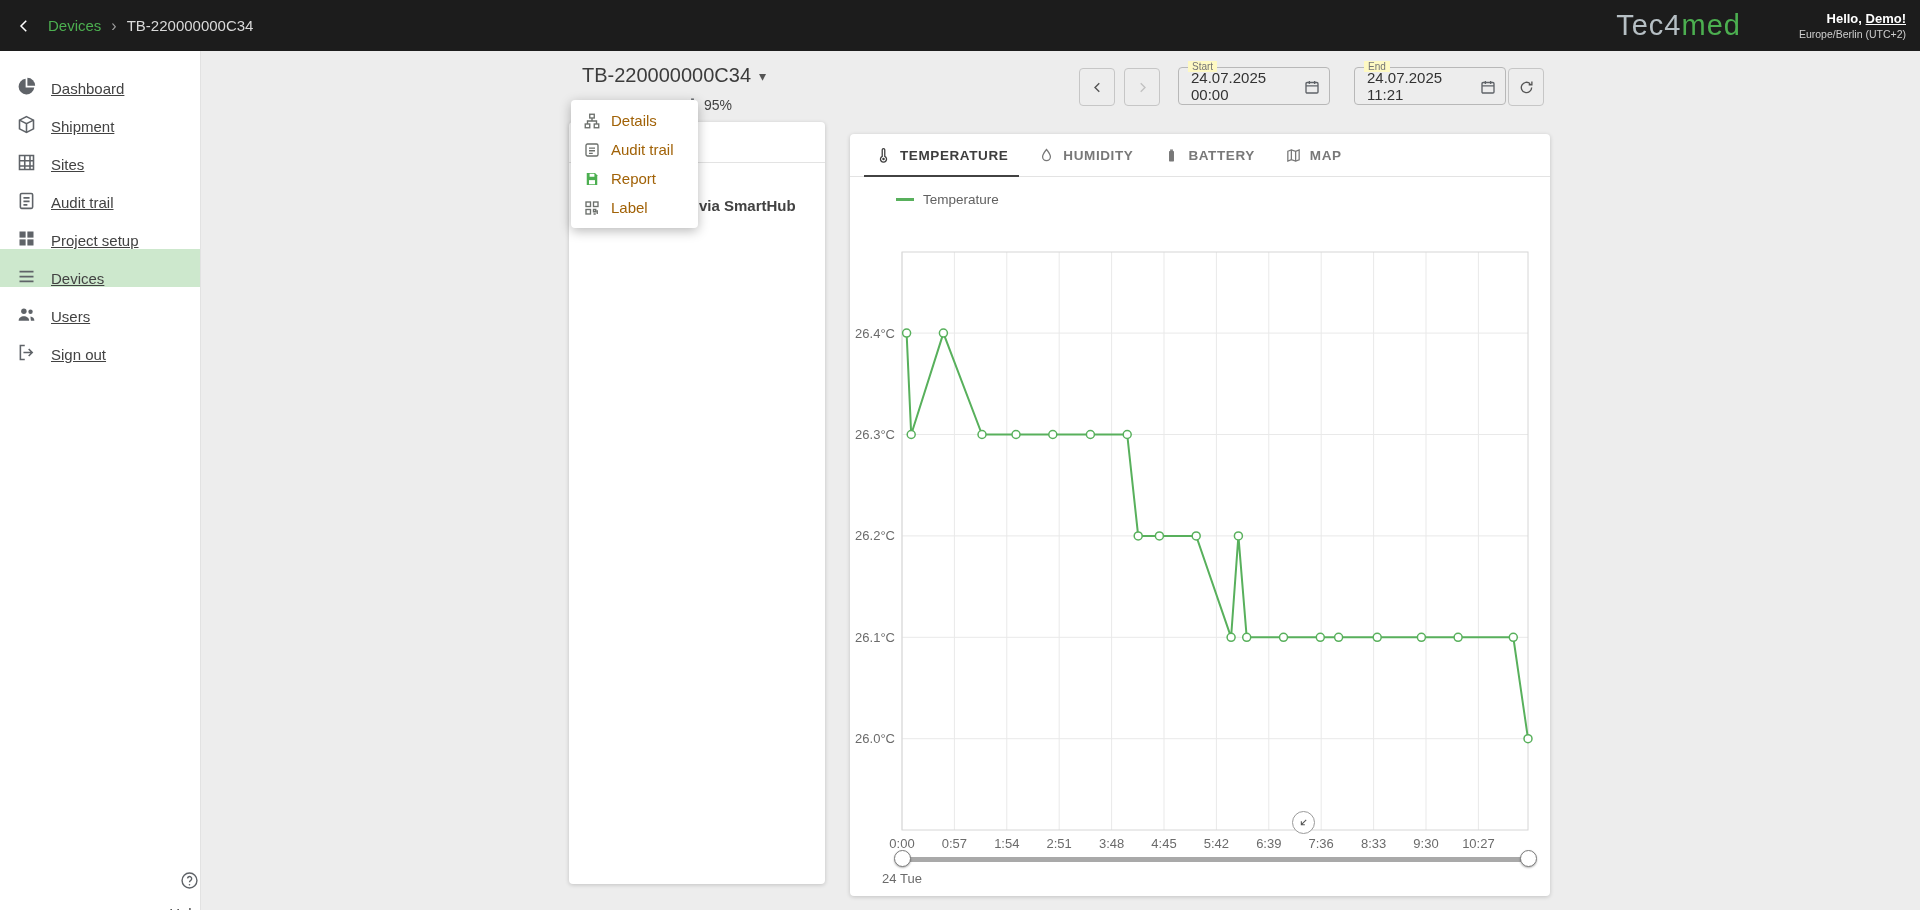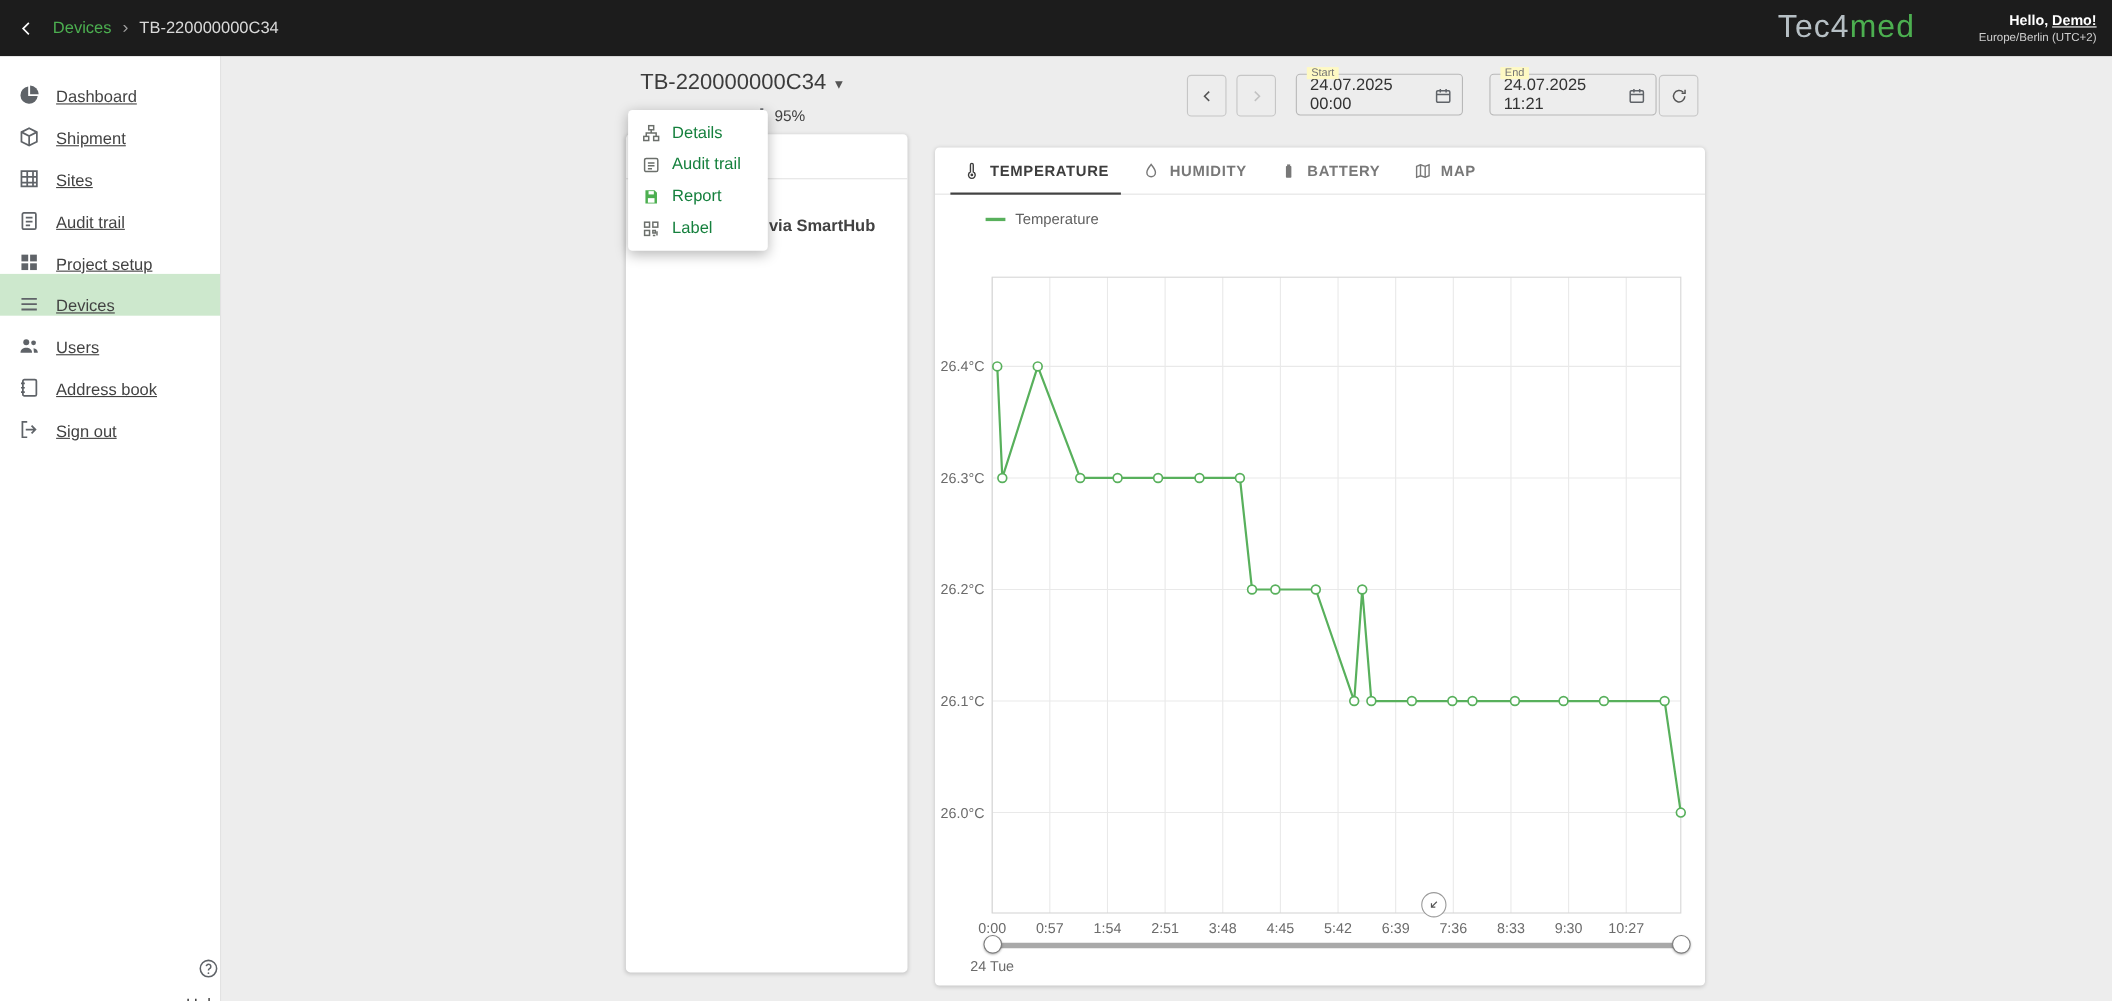--- a/index.html
+++ b/index.html
@@ -46,21 +46,21 @@
   
   .card{ background:#fff; border-radius:4px; box-shadow:0 1px 4px rgba(0,0,0,.18); position:absolute; }
   .info-card{ left:569px; top:122px; width:256px; height:762px;font-weight:bold; }
   .info-card .hd{ height:41px; border-bottom:1px solid #e3e3e3; }
   .info-frag{ position:absolute; left:130px; top:75px; font-size:15px; color:#424242; }
 
   
   .menu{ position:absolute; left:571px; top:100px; width:127px; background:#fff; border-radius:4px;
     box-shadow:0 3px 12px rgba(0,0,0,.28); padding:6px 0; z-index:55; }
   .menu-item{ height:29px; display:flex; align-items:center; gap:10px; padding:0 12px;
-    font-size:15px; color:#15803d; cursor:pointer; }
+    font-size:15px; color:#a16207; cursor:pointer; }
   .menu-item svg{ width:18px; height:18px; color:#6b6f6b; flex:0 0 18px; }
   .menu-item .green{ color:var(--accent,#4caf50); }
 
   
   .sq-btn{ position:absolute; width:36px; height:38px; border:1px solid #c6c6c6; border-radius:4px;
     display:flex; align-items:center; justify-content:center; cursor:pointer; color:#555; background:transparent; }
   .sq-btn.disabled{ color:#c2c2c2; cursor:default; }
   .sq-btn svg{ width:17px; height:17px; }
   .date-field{ position:absolute; top:67px; width:152px; height:38px; border:1px solid #b8b8b8; border-radius:4px;
     display:flex; align-items:center; padding:0 34px 0 12px; font-size:15px; color:#333; cursor:pointer; }
@@ -182,29 +182,20 @@
   <div class="side-item">
     <span class="sicon">
         <svg viewBox="0 0 24 24" fill="currentColor">
           <circle cx="9" cy="8.2" r="3.1"></circle>
           <path d="M3 19c0-3.1 2.7-5 6-5s6 1.9 6 5z"></path>
           <circle cx="16.6" cy="8.8" r="2.5"></circle>
           <path d="M16.5 14.3c2.6.3 4.5 1.9 4.5 4.7h-4z"></path>
         </svg>
       </span>
     <span>Users</span>
-  </div>
-  <div class="side-item">
-    <span class="sicon">
-        <svg viewBox="0 0 24 24" fill="none" stroke="currentColor" stroke-width="1.8">
-          <rect x="5.5" y="3.5" width="14" height="17" rx="1.5"></rect>
-          <path d="M3.5 7.5h4M3.5 12h4M3.5 16.5h4"></path>
-        </svg>
-      </span>
-    <span>Address book</span>
   </div>
   <div class="side-item">
     <span class="sicon">
         <svg viewBox="0 0 24 24" fill="none" stroke="currentColor" stroke-width="1.8">
           <path d="M10 4H5v16h5M14.5 8l4 4-4 4M8.5 12h10"></path>
         </svg>
       </span>
     <span>Sign out</span>
   </div>
   <div class="side-item side-help">

